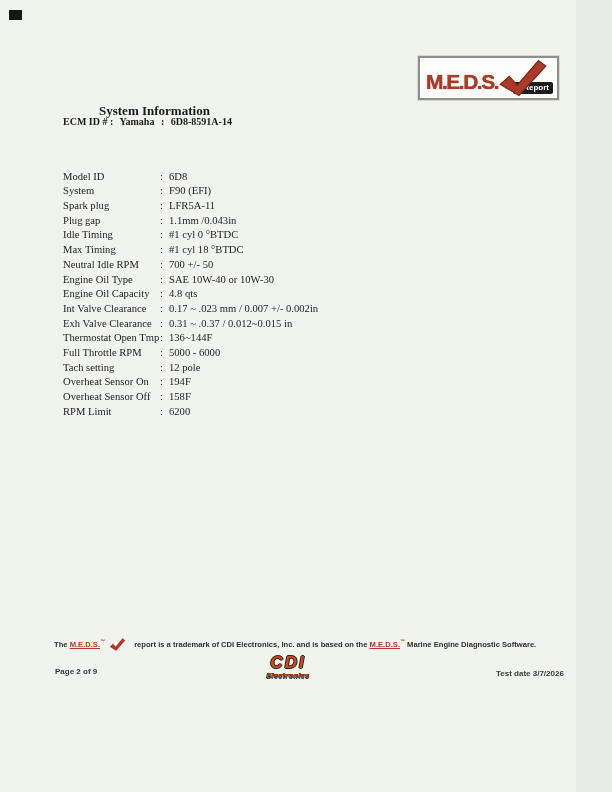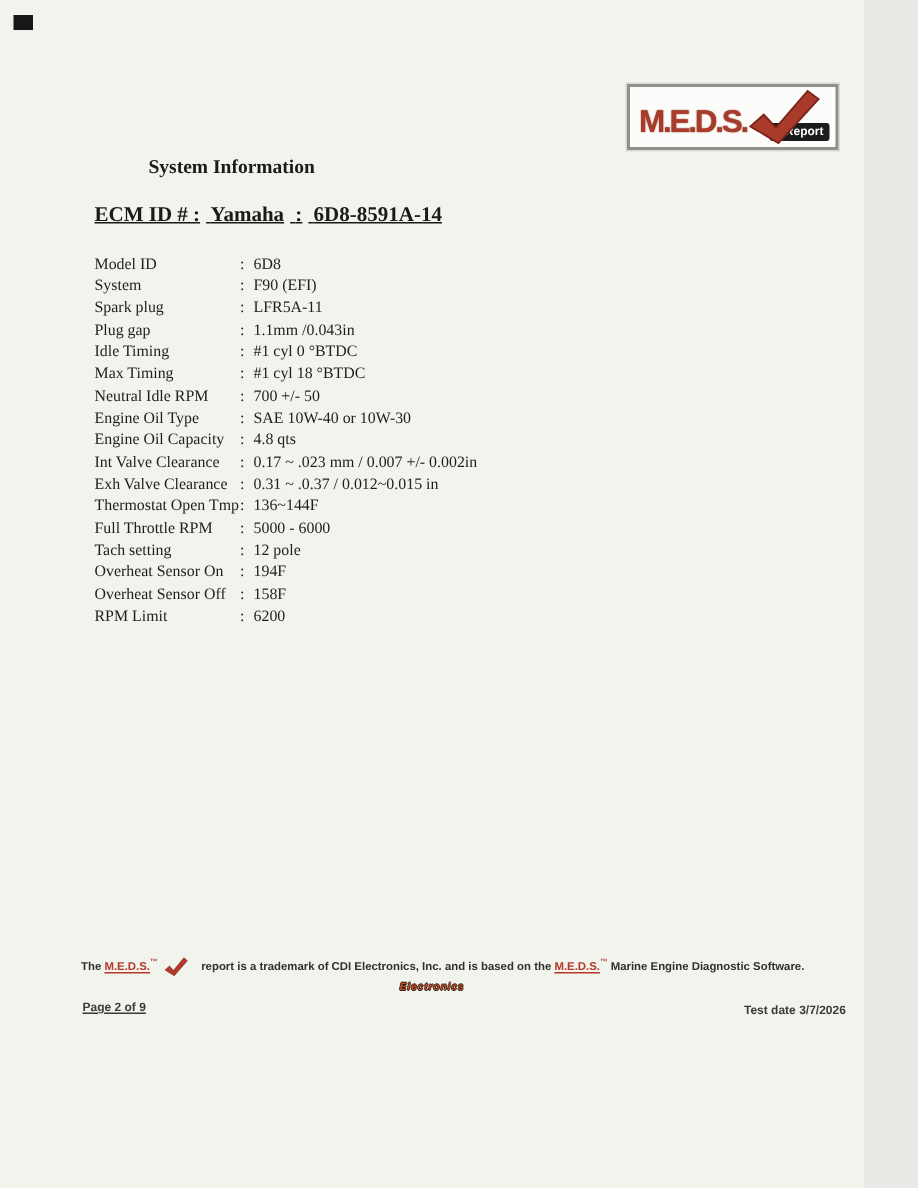--- a/index.html
+++ b/index.html
@@ -47,22 +47,22 @@
   }
   .logo-check{
     position:absolute;right:8px;top:1px;width:52px;height:38px;
   }
   
   .heading{
     position:absolute;left:63px;top:103px;
     font-size:13px;font-weight:600;color:#1a1a1a;margin-left:36px;
   }
   .ecm-line{
-    position:absolute;left:63px;top:136px;
-    font-size:14px;font-weight:600;color:#1a1a1a;text-decoration:underline;
+    position:absolute;left:63px;top:116px;
+    font-size:10px;font-weight:600;color:#1a1a1a;
   }
   .ecm-line span{margin-right:4px;}
   
   .specs{
     position:absolute;left:63px;top:167px;width:340px;
   }
   .spec-row{
     display:flex;height:14.7px;align-items:flex-end;
     font-size:10.6px;color:#1e1e1e;
   }
@@ -81,21 +81,21 @@
   }
   .tm-red{
     color:#b5372a;font-size:5px;vertical-align:super;
   }
   .trademark-check{
     width:17px;height:13px;vertical-align:middle;margin:0 6px 0 4px;
   }
   .page-number{
     position:absolute;left:55px;top:667px;
     font-family:"Liberation Sans",sans-serif;
-    font-size:8px;font-weight:bold;color:#3a3a3a;text-decoration:underline;
+    font-size:8px;font-weight:bold;color:#3a3a3a;
   }
   .cdi-logo{
     position:absolute;left:0;right:0;top:654px;
     text-align:center;
   }
   .cdi-top{
     font-family:"Liberation Sans",sans-serif;
     font-weight:bold;font-style:italic;
     font-size:17px;line-height:1;letter-spacing:2px;
     color:#c84d23;
@@ -247,18 +247,19 @@
 
   <div class="trademark-line">
     <span>The </span><span class="meds-red">M.E.D.S.</span><span class="tm-red">™</span><svg class="trademark-check" viewBox="0 0 64 48" preserveAspectRatio="none">
         <polygon points="4,32 15,22 25,33 51,2 60,9 27,46" fill="#b5372a" stroke="#7c241a" stroke-width="1.5"></polygon>
       </svg><span> report is a trademark of CDI Electronics, Inc. and is based on the </span><span class="meds-red">M.E.D.S.</span><span class="tm-red">™</span><span> Marine Engine Diagnostic Software.</span>
   </div>
 
   <div class="page-number">Page 2 of 9</div>
 
   <div class="cdi-logo">
+    <div class="cdi-top">CDI</div>
     <div class="cdi-bottom">Electronics</div>
   </div>
 
   <div class="test-date">Test date 3/7/2026</div>
 
 </div>
 
 </body></html>

